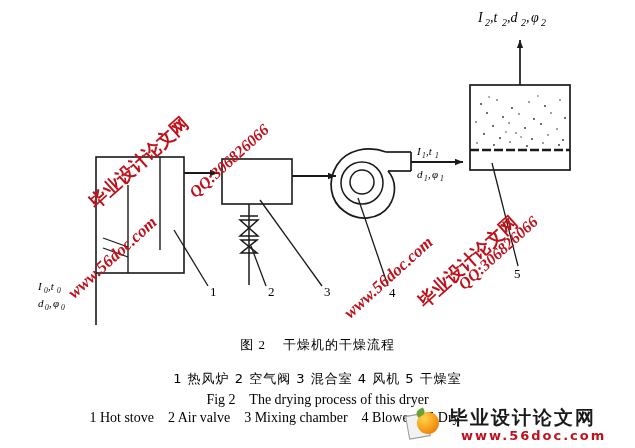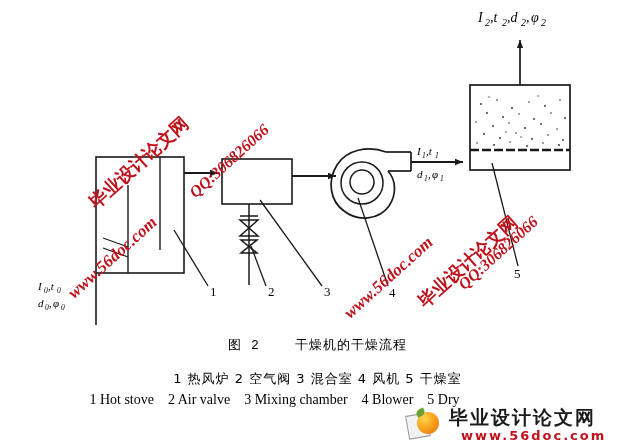--- a/index.html
+++ b/index.html
@@ -29,21 +29,21 @@
     display: block;
   }
   .captions {
     position: absolute;
     left: 0;
     top: 336px;
     width: 635px;
     text-align: center;
   }
   .cap-line-cn-title {
-    font-family: Liberation Mono, monospace;
+    font-family: Liberation Serif, serif;
     font-size: 13px;
     letter-spacing: 1px;
     margin: 0 0 16px 0;
     white-space: pre;
   }
   .cap-line-cn-items {
     font-family: "DejaVu Sans", sans-serif;
     font-size: 13px;
     letter-spacing: 1px;
     margin: 4px 0 4px 0;
@@ -377,20 +377,21 @@
   <div class="wm wm1-url wm-latin">www.56doc.com</div>
   <div class="wm wm1-qq wm-latin">QQ:306826066</div>
 
   <div class="wm wm2-cn">毕业设计论文网</div>
   <div class="wm wm2-url wm-latin">www.56doc.com</div>
   <div class="wm wm2-qq wm-latin">QQ:306826066</div>
 
   <div class="captions">
     <div class="cap-line-cn-title">图 2    干燥机的干燥流程</div>
     <div class="cap-line-cn-items">1 热风炉 2 空气阀 3 混合室 4 风机 5 干燥室</div>
+    <div class="cap-line-fig">Fig 2    The drying process of this dryer</div>
     <div class="cap-line-en-items">1 Hot stove    2 Air valve    3 Mixing chamber    4 Blower    5 Dry</div>
   </div>
 
   <div class="logo">
     <div class="logo-badge">
       <div class="logo-paper"></div>
       <div class="logo-ball"></div>
       <div class="logo-leaf"></div>
     </div>
     <div class="logo-cn">毕业设计论文网</div>

